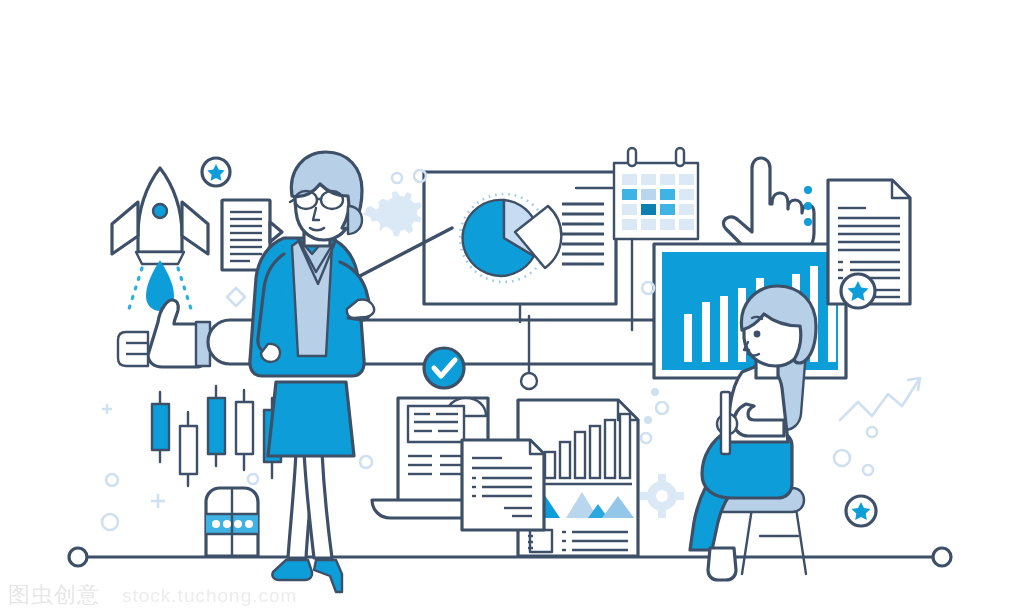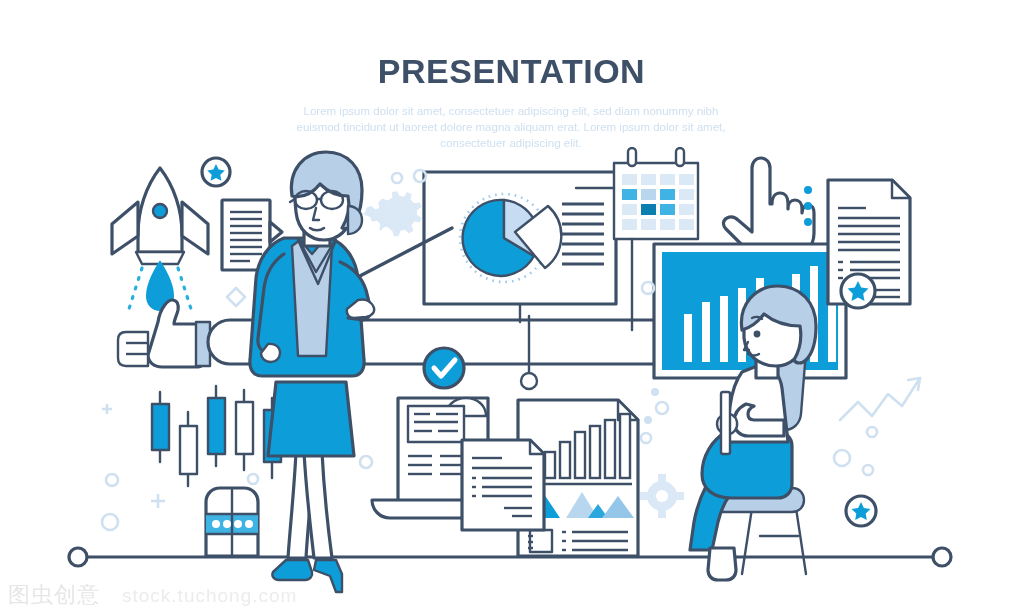--- a/index.html
+++ b/index.html
@@ -10,22 +10,20 @@
   #title{top:52px;font-size:34px;font-weight:bold;letter-spacing:.5px;color:#3d5068;}
   #subtitle{top:103px;font-size:11.5px;line-height:16px;color:#cfe0f0;width:430px;left:296px;text-align:center;}
   #wm{position:absolute;left:8px;bottom:4px;font-size:19px;color:#ececec;letter-spacing:1px;white-space:nowrap;}
   #wm .cjk{font-size:22px;color:#e6e6e6;margin-right:22px;}
 </style>
 </head>
 <body>
 
 <div id="stage">
 
-  <div class="hdr" id="title">PRESENTATION</div>
-  <div class="hdr" id="subtitle">Lorem ipsum dolor sit amet, consectetuer adipiscing elit, sed diam nonummy nibh euismod tincidunt ut laoreet dolore magna aliquam erat. Lorem ipsum dolor sit amet, consectetuer adipiscing elit.</div>
 
   <svg id="scene" viewBox="0 0 1023 614" xmlns="http://www.w3.org/2000/svg">
     <defs>
       <style>
         .ol{fill:none;stroke:#3d5068;stroke-width:3.2;stroke-linecap:round;stroke-linejoin:round;}
         .ol2{fill:none;stroke:#3d5068;stroke-width:2.4;stroke-linecap:round;stroke-linejoin:round;}
         .olw{fill:#fff;stroke:#3d5068;stroke-width:3.2;stroke-linejoin:round;stroke-linecap:round;}
         .olw2{fill:#fff;stroke:#3d5068;stroke-width:2.4;stroke-linejoin:round;stroke-linecap:round;}
         .blu{fill:#0d9dd8;stroke:#3d5068;stroke-width:3.2;stroke-linejoin:round;stroke-linecap:round;}
         .blu2{fill:#0d9dd8;stroke:#3d5068;stroke-width:2.4;stroke-linejoin:round;stroke-linecap:round;}

